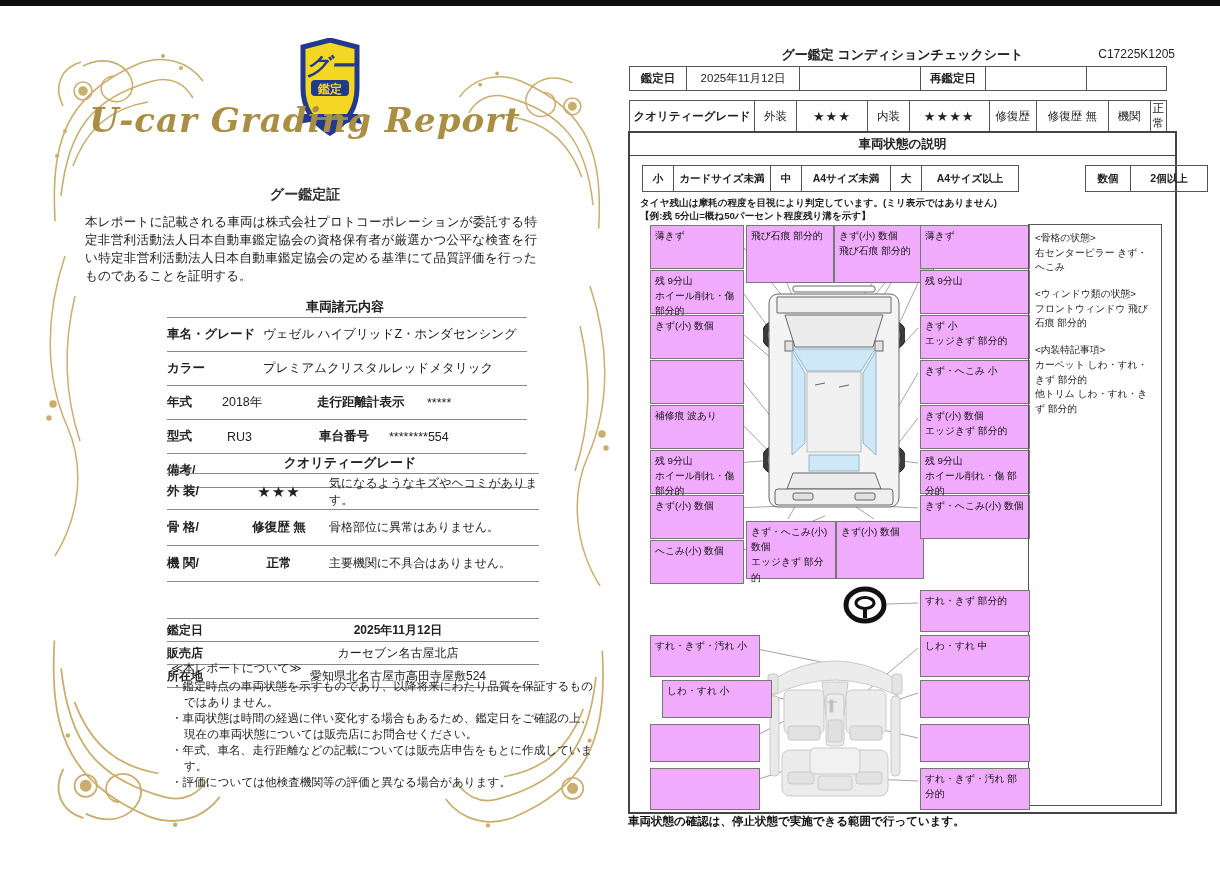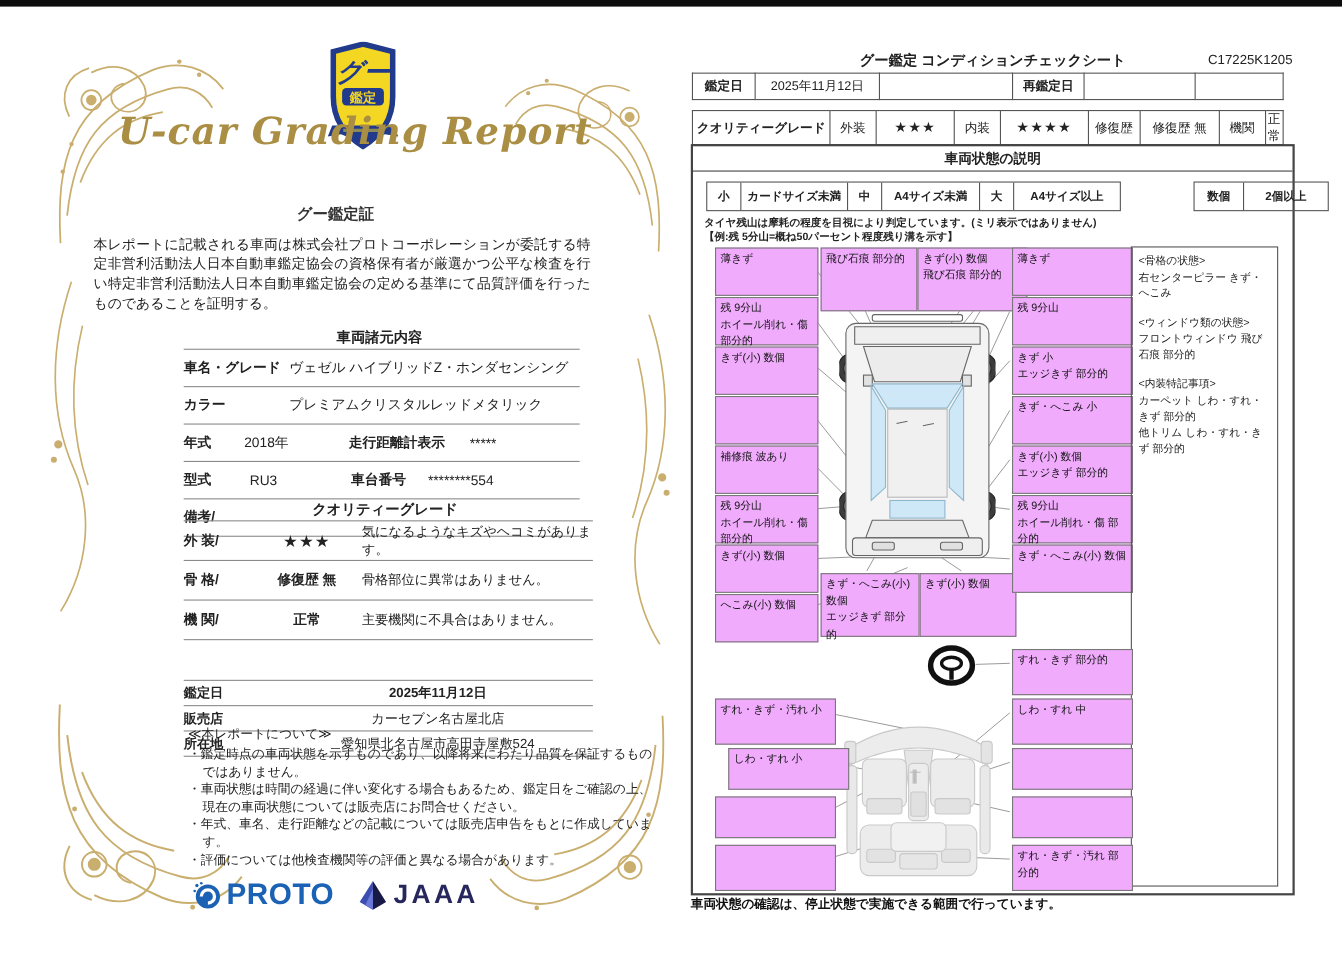--- a/index.html
+++ b/index.html
@@ -4,21 +4,21 @@
 <style>
   html,body{margin:0;padding:0;background:#fff;}
   body{font-family:"Liberation Sans","DejaVu Sans",sans-serif;color:#222;}
   #stage{position:relative;width:1220px;height:877px;background:#fff;overflow:hidden;}
   #topbar{position:absolute;left:0;top:0;width:1220px;height:6px;background:#0d0d0d;}
 
   
   #cert{position:absolute;left:55px;top:26px;width:545px;height:836px;}
   .flourish{position:absolute;pointer-events:none;}
   #goo-badge{position:absolute;left:243px;top:12px;width:64px;height:102px;}
-  #cert-title{position:absolute;left:18px;top:74px;width:500px;text-align:center;
+  #cert-title{position:absolute;left:0;top:74px;width:500px;text-align:center;
     font-family:"DejaVu Serif","Liberation Serif",serif;font-style:italic;font-weight:bold;
     font-size:34px;color:#a98e44;letter-spacing:1px;}
   #cert-sub{position:absolute;left:0;top:160px;width:500px;text-align:center;font-size:14px;font-weight:bold;color:#333;}
   #cert-intro{position:absolute;left:30px;top:188px;width:452px;font-size:12.6px;line-height:1.42;text-align:justify;color:#222;}
   #specs-title{position:absolute;left:112px;top:272px;width:356px;text-align:center;font-weight:bold;font-size:13px;}
   #specs{position:absolute;left:112px;top:291px;width:360px;font-size:12.5px;}
   .srow{display:flex;align-items:center;border-top:1px solid #8a8a8a;height:33px;}
   .srow:last-child{border-bottom:1px solid #8a8a8a;}
   .srow .lab{font-weight:bold;}
   #grade-title{position:absolute;left:112px;top:428px;width:366px;text-align:center;font-weight:bold;font-size:13px;}
@@ -230,40 +230,20 @@
     </div>
 
     <div id="about">
       <div class="atitle">≪本レポートについて≫</div>
       <div class="bullet">鑑定時点の車両状態を示すものであり、以降将来にわたり品質を保証するものではありません。</div>
       <div class="bullet">車両状態は時間の経過に伴い変化する場合もあるため、鑑定日をご確認の上、現在の車両状態については販売店にお問合せください。</div>
       <div class="bullet">年式、車名、走行距離などの記載については販売店申告をもとに作成しています。</div>
       <div class="bullet">評価については他検査機関等の評価と異なる場合があります。</div>
     </div>
 
-    <div id="logos">
-      <div id="proto-logo">
-        <svg width="26" height="26" viewBox="0 0 26 26">
-          <circle cx="14" cy="14" r="11" fill="#1b62b5"></circle>
-          <path d="M8 14 A6 6 0 0 1 20 14 A6 6 0 0 1 14 20" fill="none" stroke="#fff" stroke-width="3"></path>
-          <circle cx="4" cy="4" r="1.5" fill="#1b62b5"></circle>
-            <circle cx="8" cy="2" r="1.2" fill="#1b62b5"></circle>
-            <circle cx="2" cy="9" r="1.2" fill="#1b62b5"></circle>
-        </svg>
-        <span>PROTO</span>
-      </div>
-      <div id="jaaa-logo">
-        <svg width="26" height="28" viewBox="0 0 26 28">
-          <path d="M13 1 L13 27 L1 20 Z" fill="#3b4db0"></path>
-          <path d="M13 1 L13 27 L25 20 Z" fill="#191945"></path>
-          <path d="M13 8 L13 27 L6 23 Z" fill="#6a79d8"></path>
-        </svg>
-        <span>JAAA</span>
-      </div>
-    </div>
   </div>
 
   <div id="sheet">
     <div id="sheet-head">
       <div id="sheet-title">グー鑑定  コンディションチェックシート</div>
       <div id="sheet-code">C17225K1205</div>
     </div>
 
     <table class="grid">
       <tbody>

